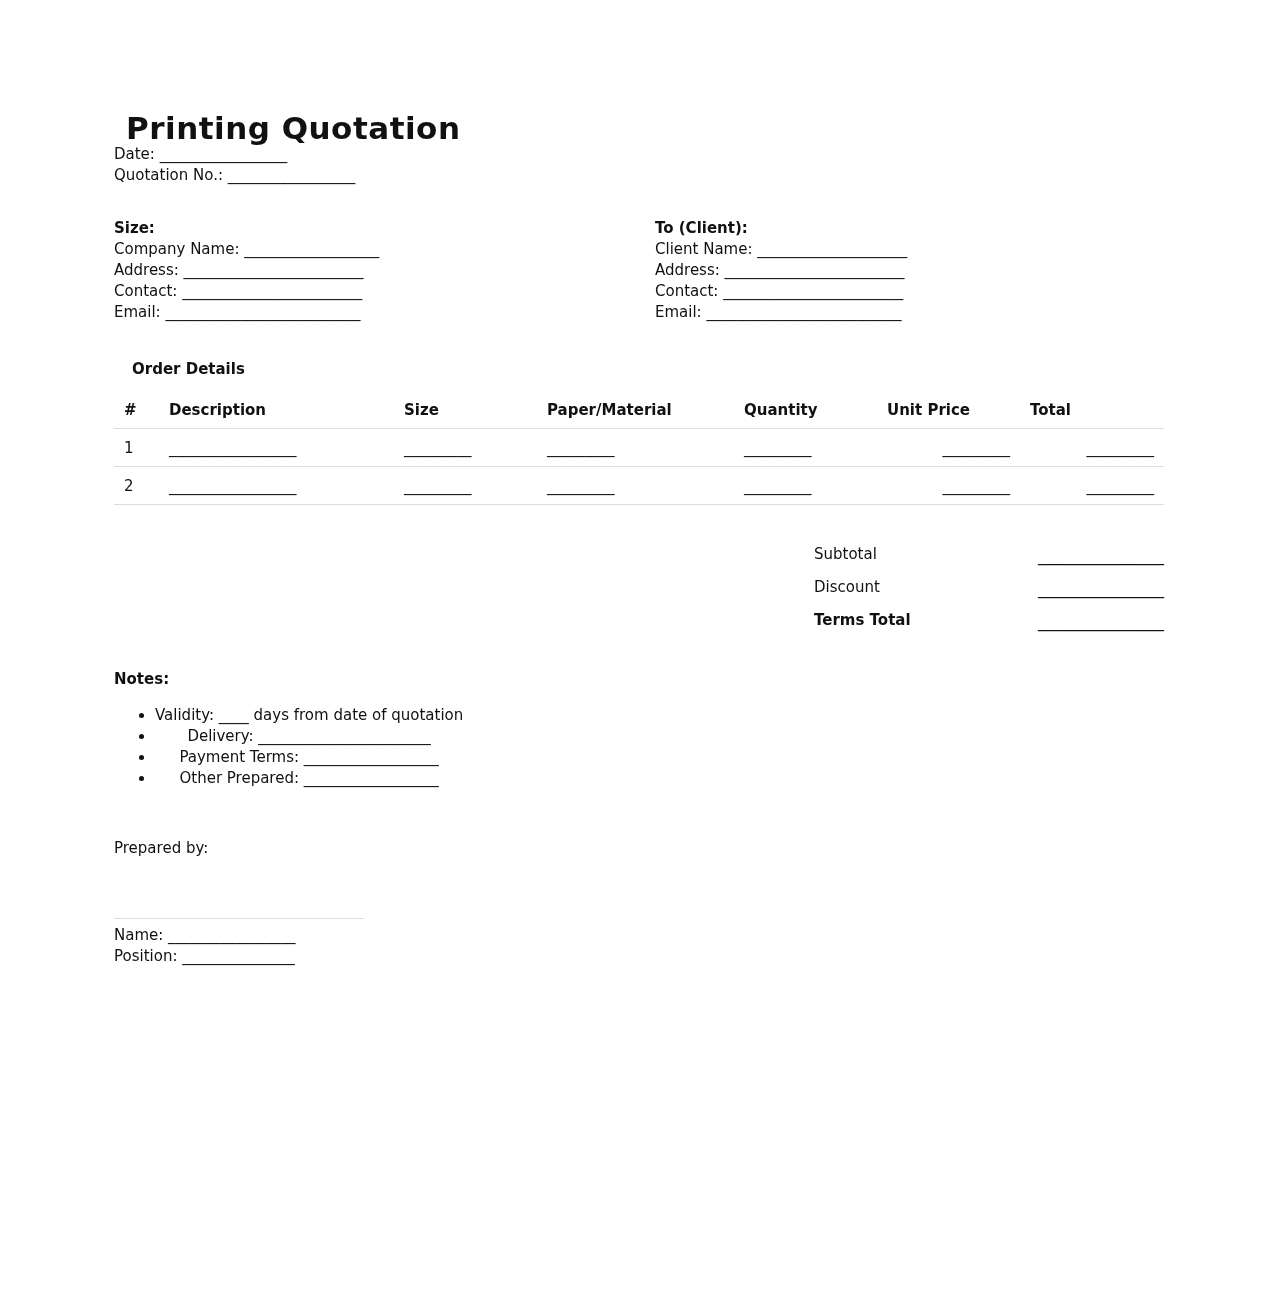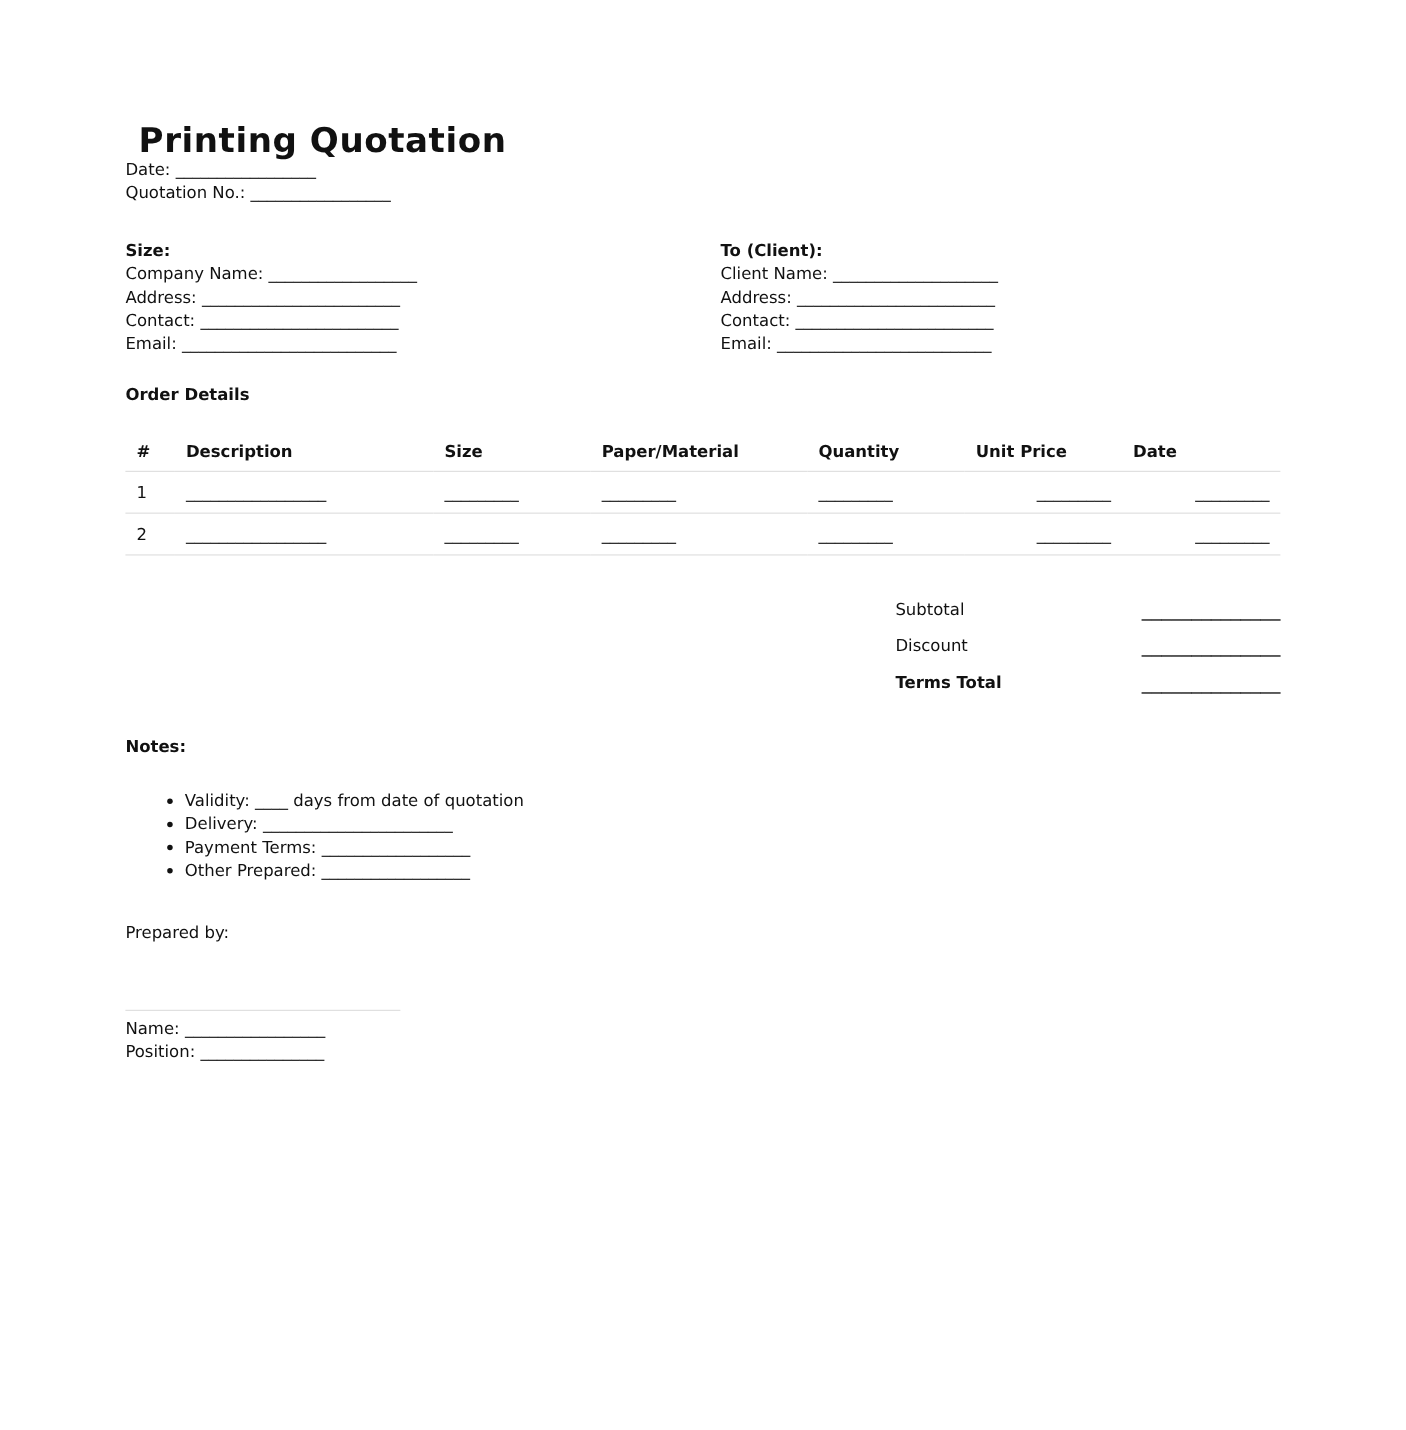--- a/index.html
+++ b/index.html
@@ -31,21 +31,21 @@
     table.order td {
       height: 37px; padding: 0 10px; border-bottom: 1px solid #dddddd;
       vertical-align: middle; white-space: nowrap;
     }
     table.order td.num { text-align: left; }
     table.order td.right { text-align: right; }
     .totals { position: absolute; left: 700px; top: 538px; width: 350px; }
     .totals .trow { display: flex; justify-content: space-between; height: 33px; line-height: 33px; gap: 20px; }
     .totals .trow .label { font-size: 15px; }
     .totals .trow .value { font-size: 18px; }
-    ul.notes { position: absolute; left: 0; top: 704px; margin: 14px; padding-left: 40px; font-size: 15px; line-height: 21px; }
+    ul.notes { position: absolute; left: 0; top: 704px; margin: 1px; padding-left: 40px; font-size: 15px; line-height: 21px; text-align: center; }
     ul.notes li { white-space: nowrap; }
     .sig-line { position: absolute; left: 0; top: 918px; width: 250px; border-top: 1px solid #dddddd; }
   </style>
 </head>
 <body>
 
 <div class="page">
 
   <h1 class="title">Printing Quotation</h1>
   <div class="line" style="top:144px;">Date: _________________</div>
@@ -60,41 +60,41 @@
   </div>
 
   <div class="col-right">
     <div class="row bold">To (Client):</div>
     <div class="row">Client Name: ____________________</div>
     <div class="row">Address: ________________________</div>
     <div class="row">Contact: ________________________</div>
     <div class="row">Email: __________________________</div>
   </div>
 
-  <div class="section-heading" style="top:349px;">Order Details</div>
+  <div class="section-heading" style="top:359px;margin-left:18px;">Order Details</div>
 
   <table class="order">
     <colgroup>
       <col style="width:45px">
         <col style="width:235px">
         <col style="width:143px">
         <col style="width:197px">
         <col style="width:143px">
         <col style="width:143px">
         <col style="width:144px">
     </colgroup>
     <thead>
       <tr>
         <th>#</th>
         <th>Description</th>
         <th>Size</th>
         <th>Paper/Material</th>
         <th>Quantity</th>
         <th>Unit Price</th>
-        <th>Date</th>
+        <th>Total</th>
       </tr>
     </thead>
     <tbody>
       <tr>
         <td class="num">1</td>
         <td>_________________</td>
         <td>_________</td>
         <td>_________</td>
         <td>_________</td>
         <td class="right">_________</td>

